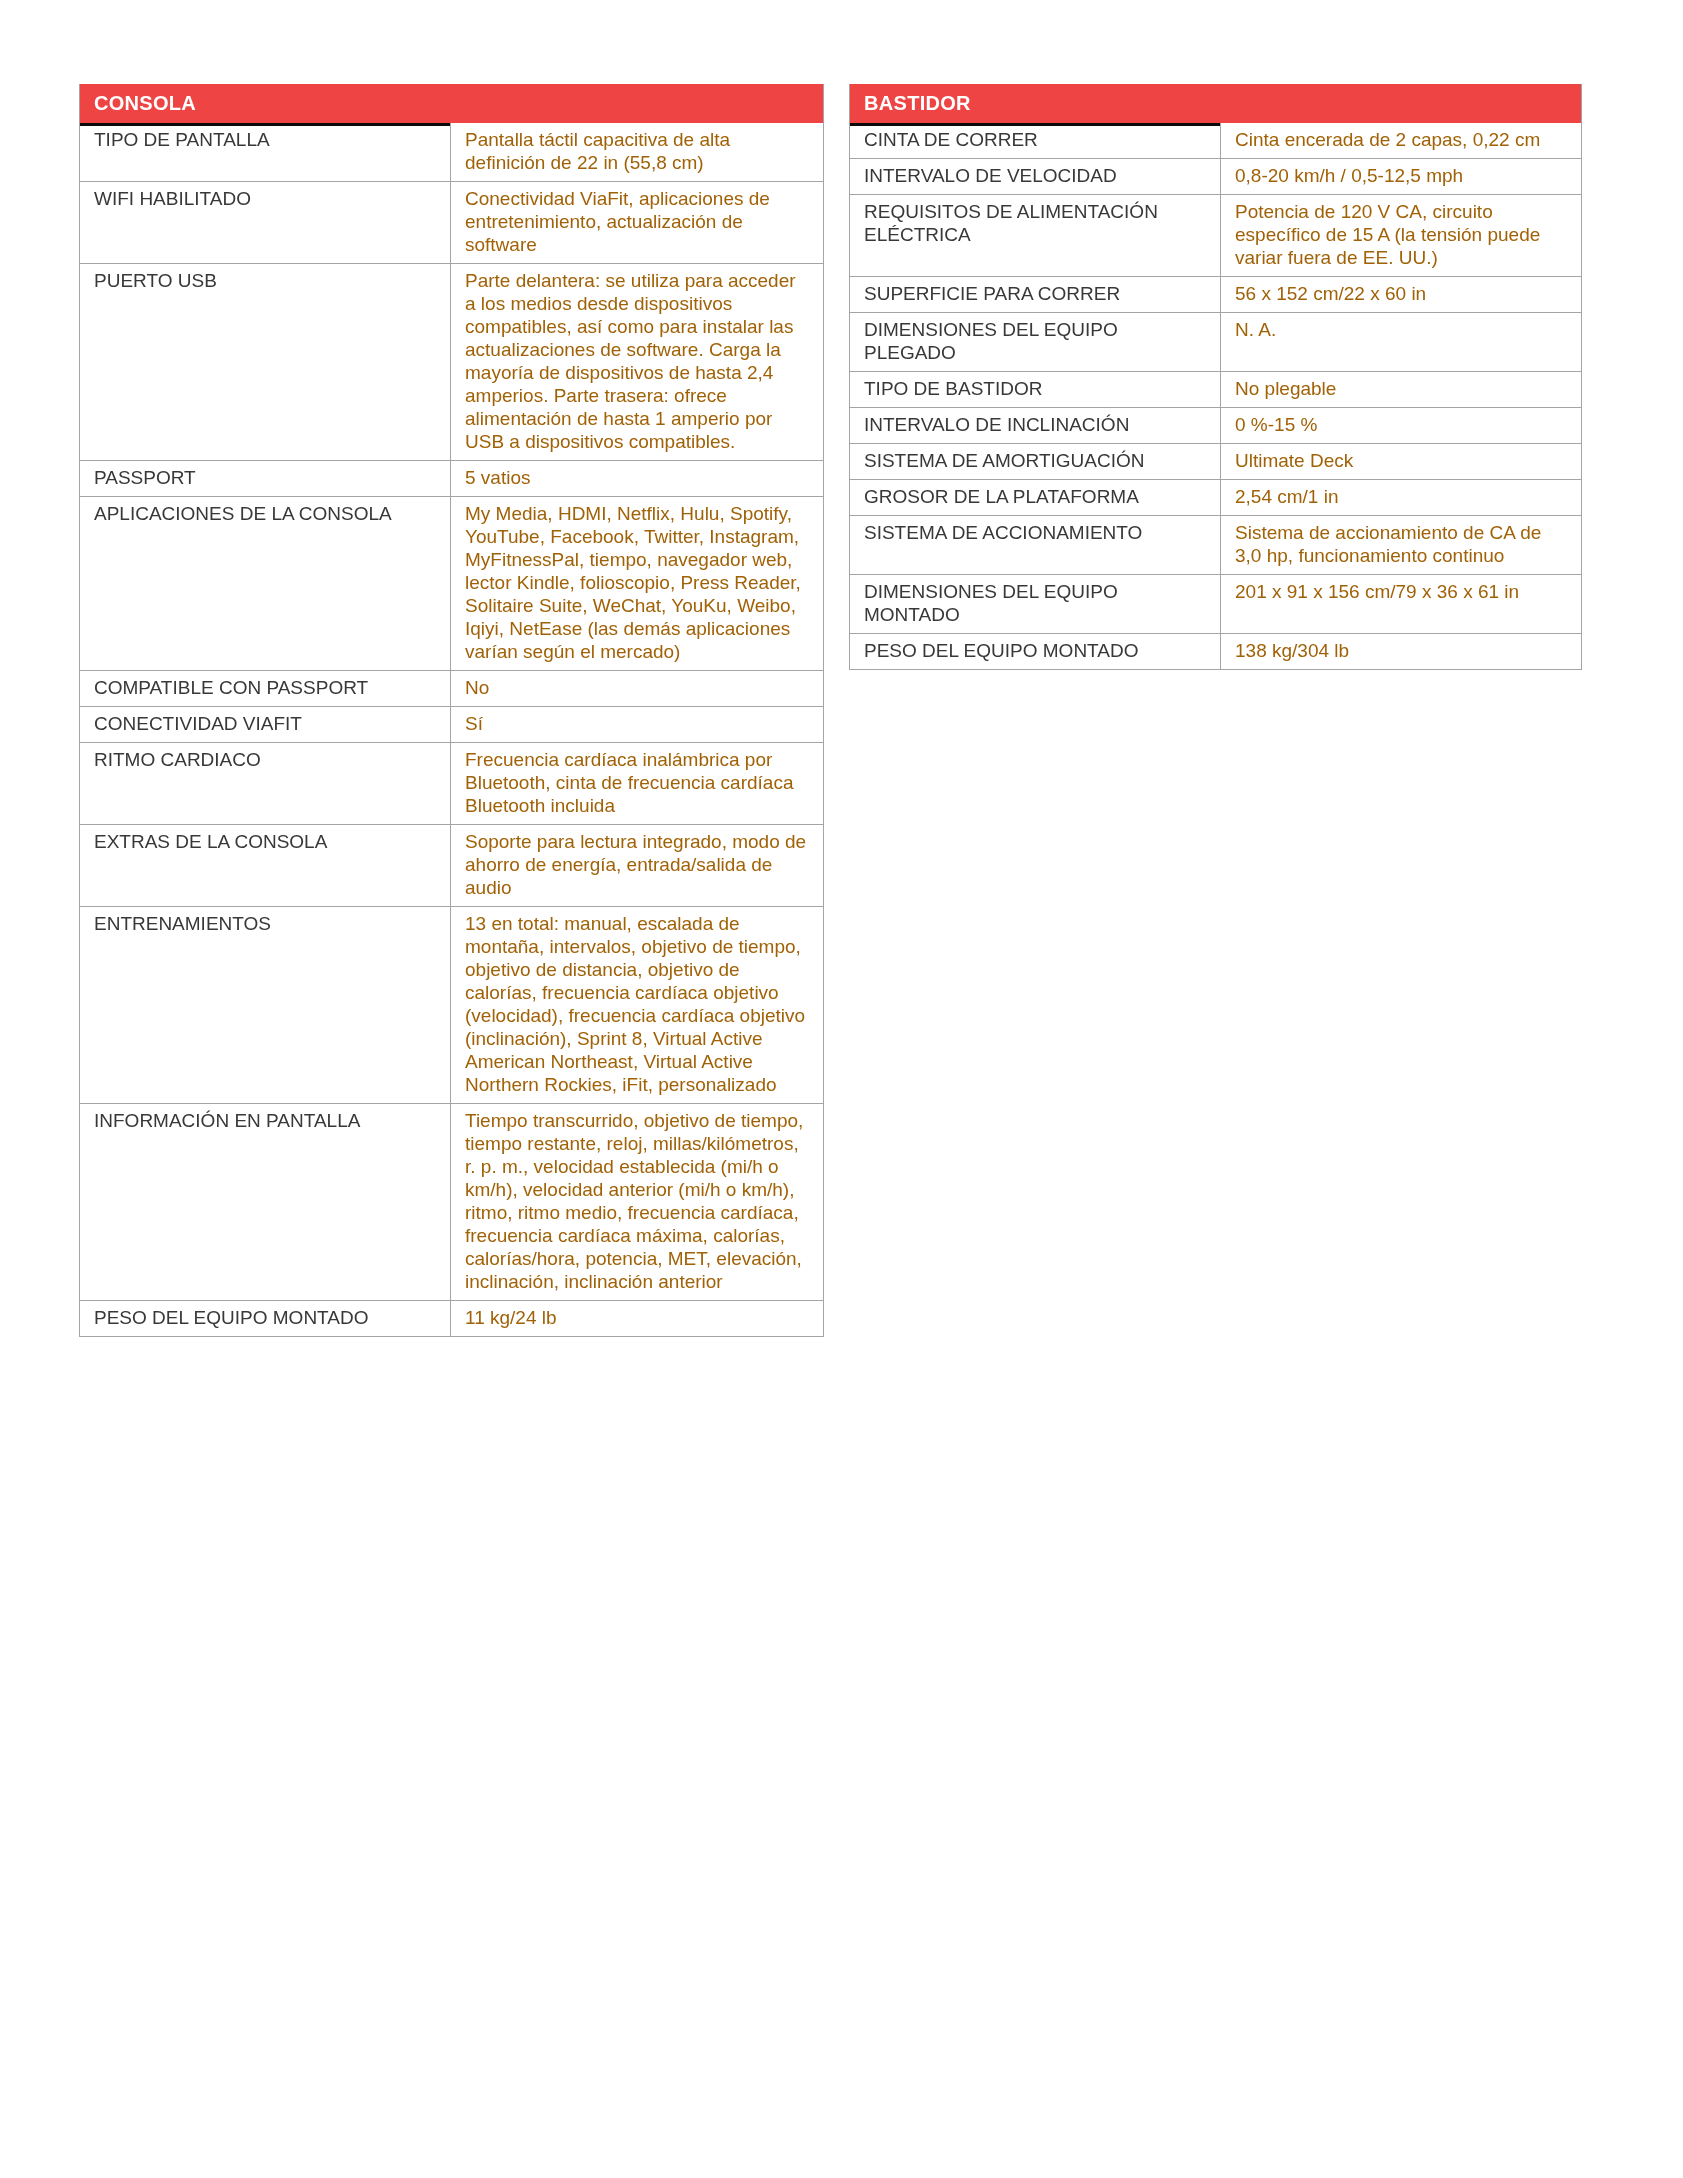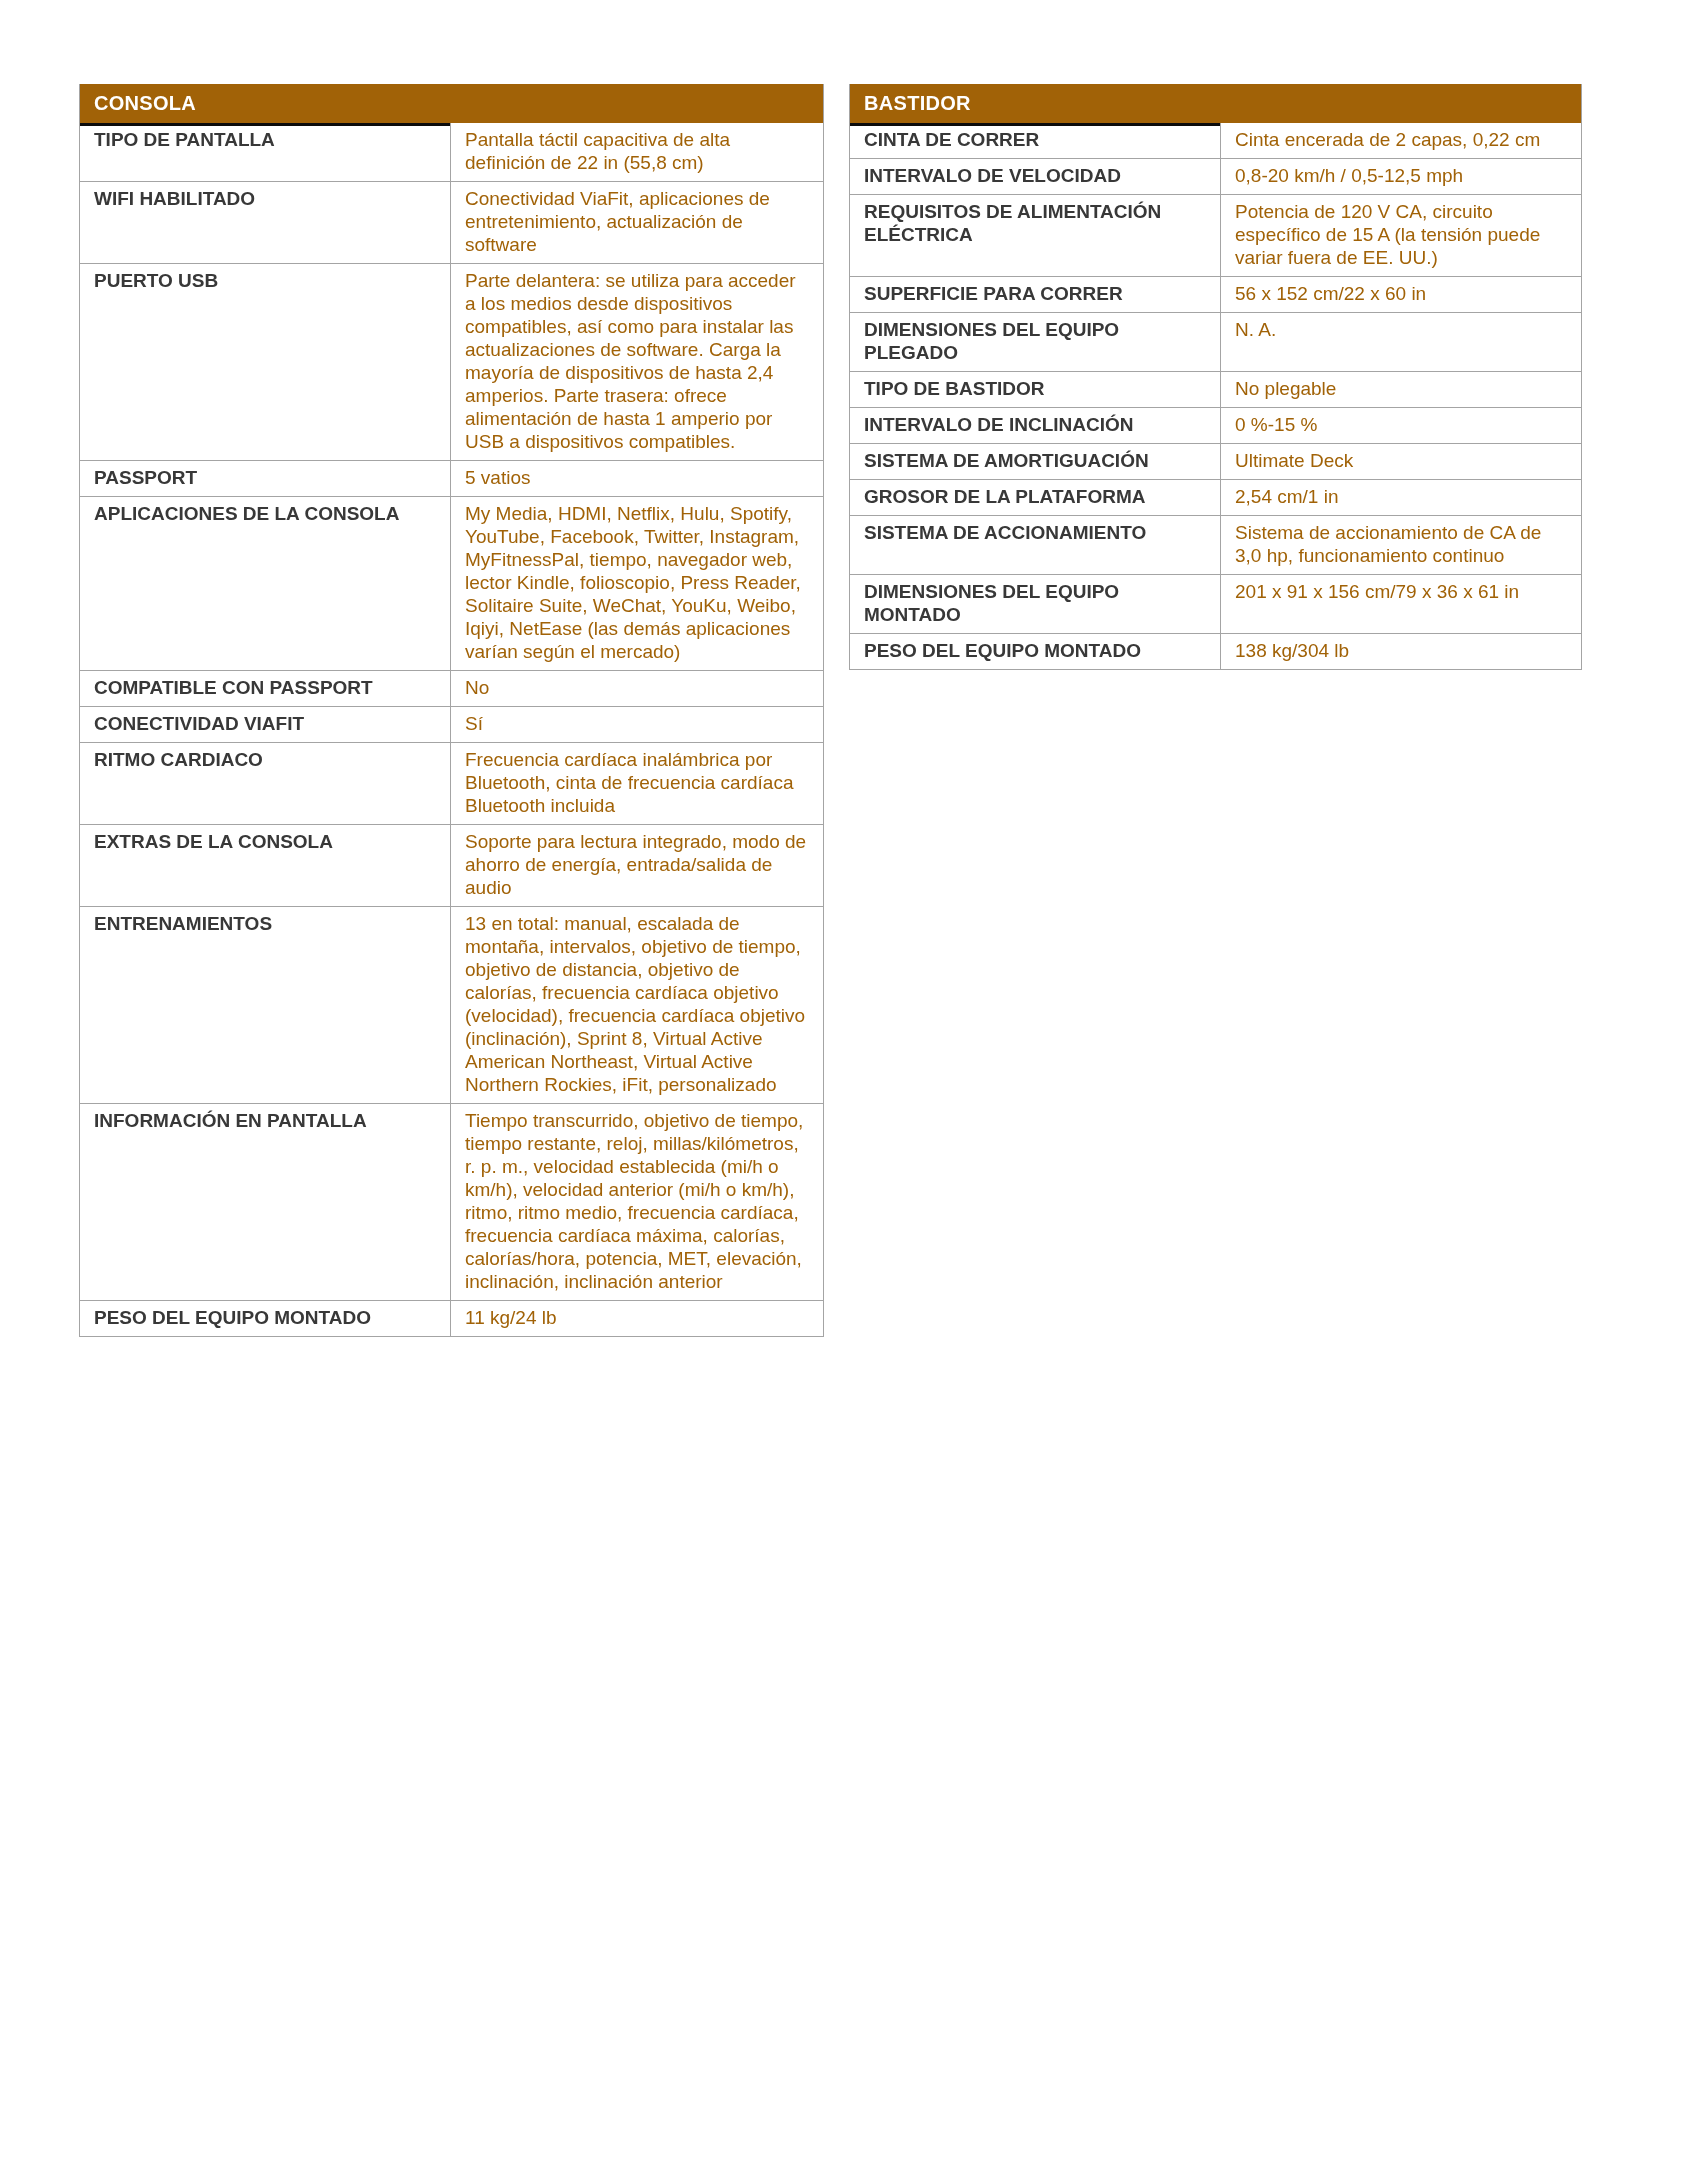--- a/index.html
+++ b/index.html
@@ -17,21 +17,21 @@
     position: absolute;
     top: 84px;
     border-collapse: collapse;
     table-layout: fixed;
     background: #ffffff;
   }
   #table-consola  { left: 79px;  width: 745px; }
   #table-bastidor { left: 849px; width: 733px; }
 
   .spec-table thead th {
-    background: #a16207;
+    background: #ef4444;
     color: #ffffff;
     font-size: 20px;
     font-weight: bold;
     text-align: left;
     padding: 8px 13px 8px 14px;
     letter-spacing: 0.3px;
     border: 0;
   }
   
   .spec-table thead th:first-child { box-shadow: 0 3px 0 0 #0b0b0b; }
@@ -41,21 +41,21 @@
   .spec-table tbody td {
     vertical-align: top;
     font-size: 19px;
     line-height: 23px;
     padding: 5px 12px 7px 14px;
     border-top: 1px solid #a4a4a4;
   }
   .spec-table tbody tr:first-child td { border-top: 0; }
 
   td.label {
-    font-weight: bold;
+    font-weight: normal;
     color: #383838;
     border-right: 1px solid #a4a4a4;
   }
   td.value {
     color: #a16207;
     padding-left: 17px;
   }
 </style>
 </head>
 <body>

